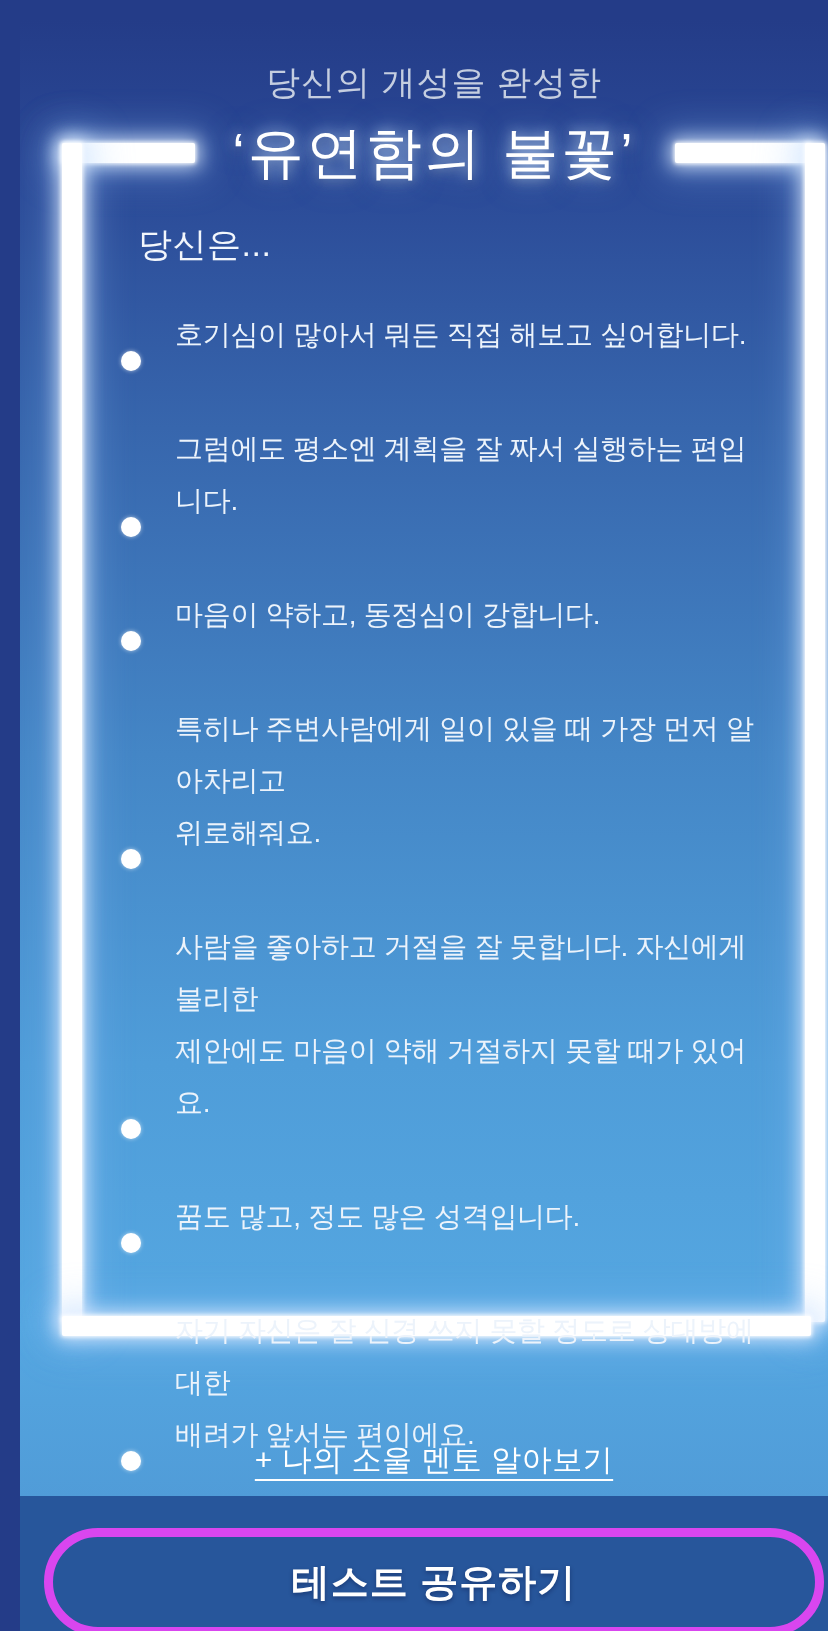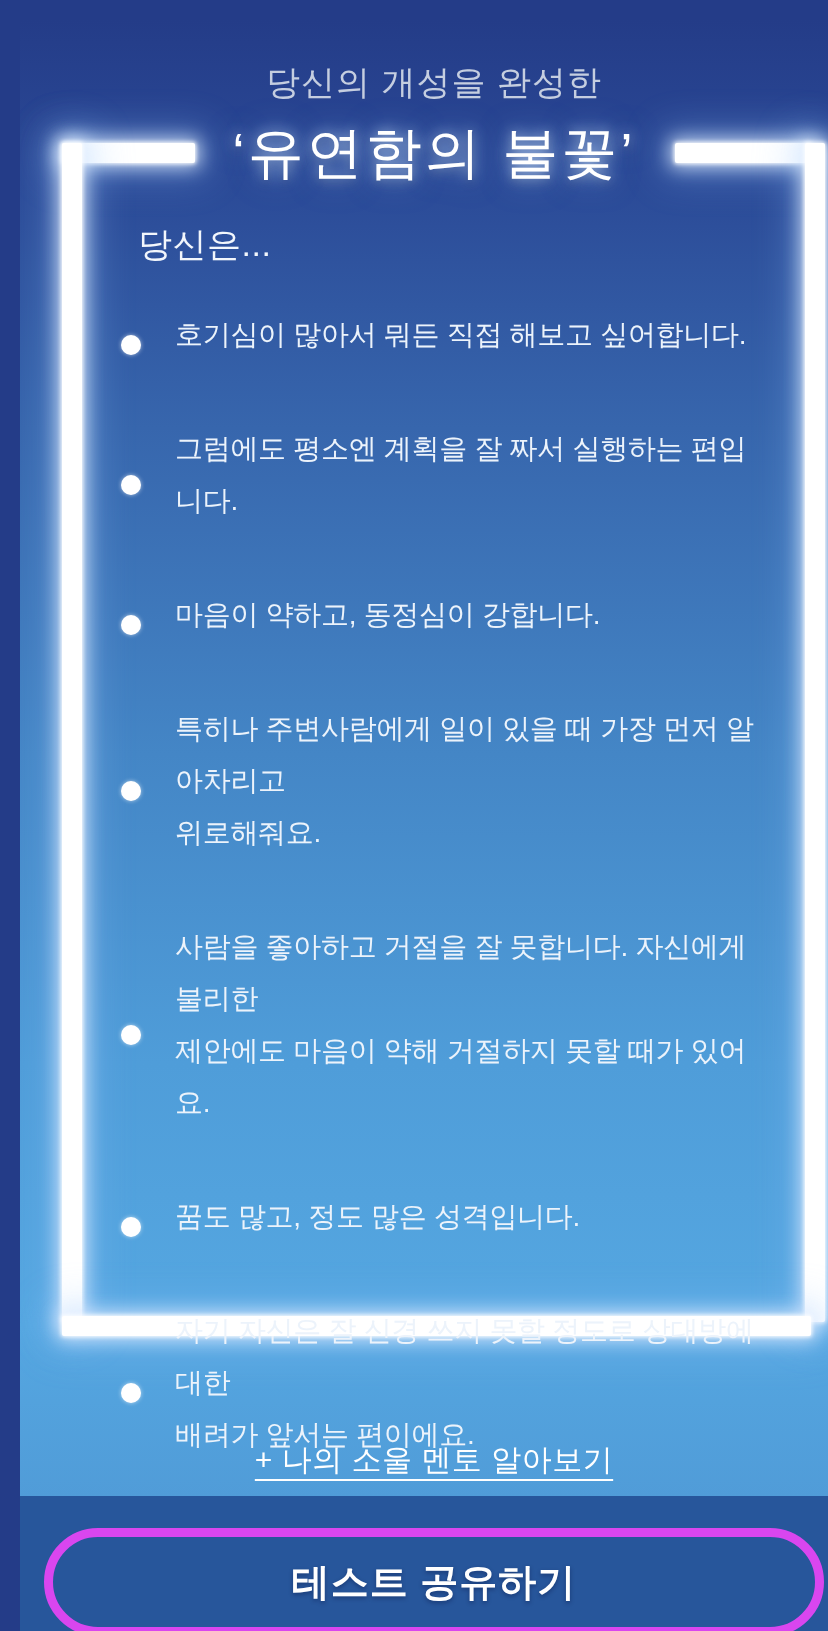--- a/index.html
+++ b/index.html
@@ -42,21 +42,21 @@
 
   
   .intro {
     position:absolute; left:108px; top:192px;
     font-size:34px; color:#f2f6fc; letter-spacing:.5px;
   }
   .traits {
     position:absolute; left:81px; top:259px; right:56px;
     list-style:none;
   }
-  .traits li { display:flex; align-items:center; }
+  .traits li { display:flex; align-items:flex-end; }
   .traits li + li { margin-top:22px; }
   .dot {
     flex:0 0 13px; width:13px; height:13px; margin-top:20px;
     border-radius:50%; background:#ffffff;
     box-shadow:0 0 4px rgba(255,255,255,.6);
   }
   .trait-text {
     margin-left:24px; font-size:28px; line-height:52px;
     color:#ecf3fb; letter-spacing:-.3px; white-space:pre-line;
   }

